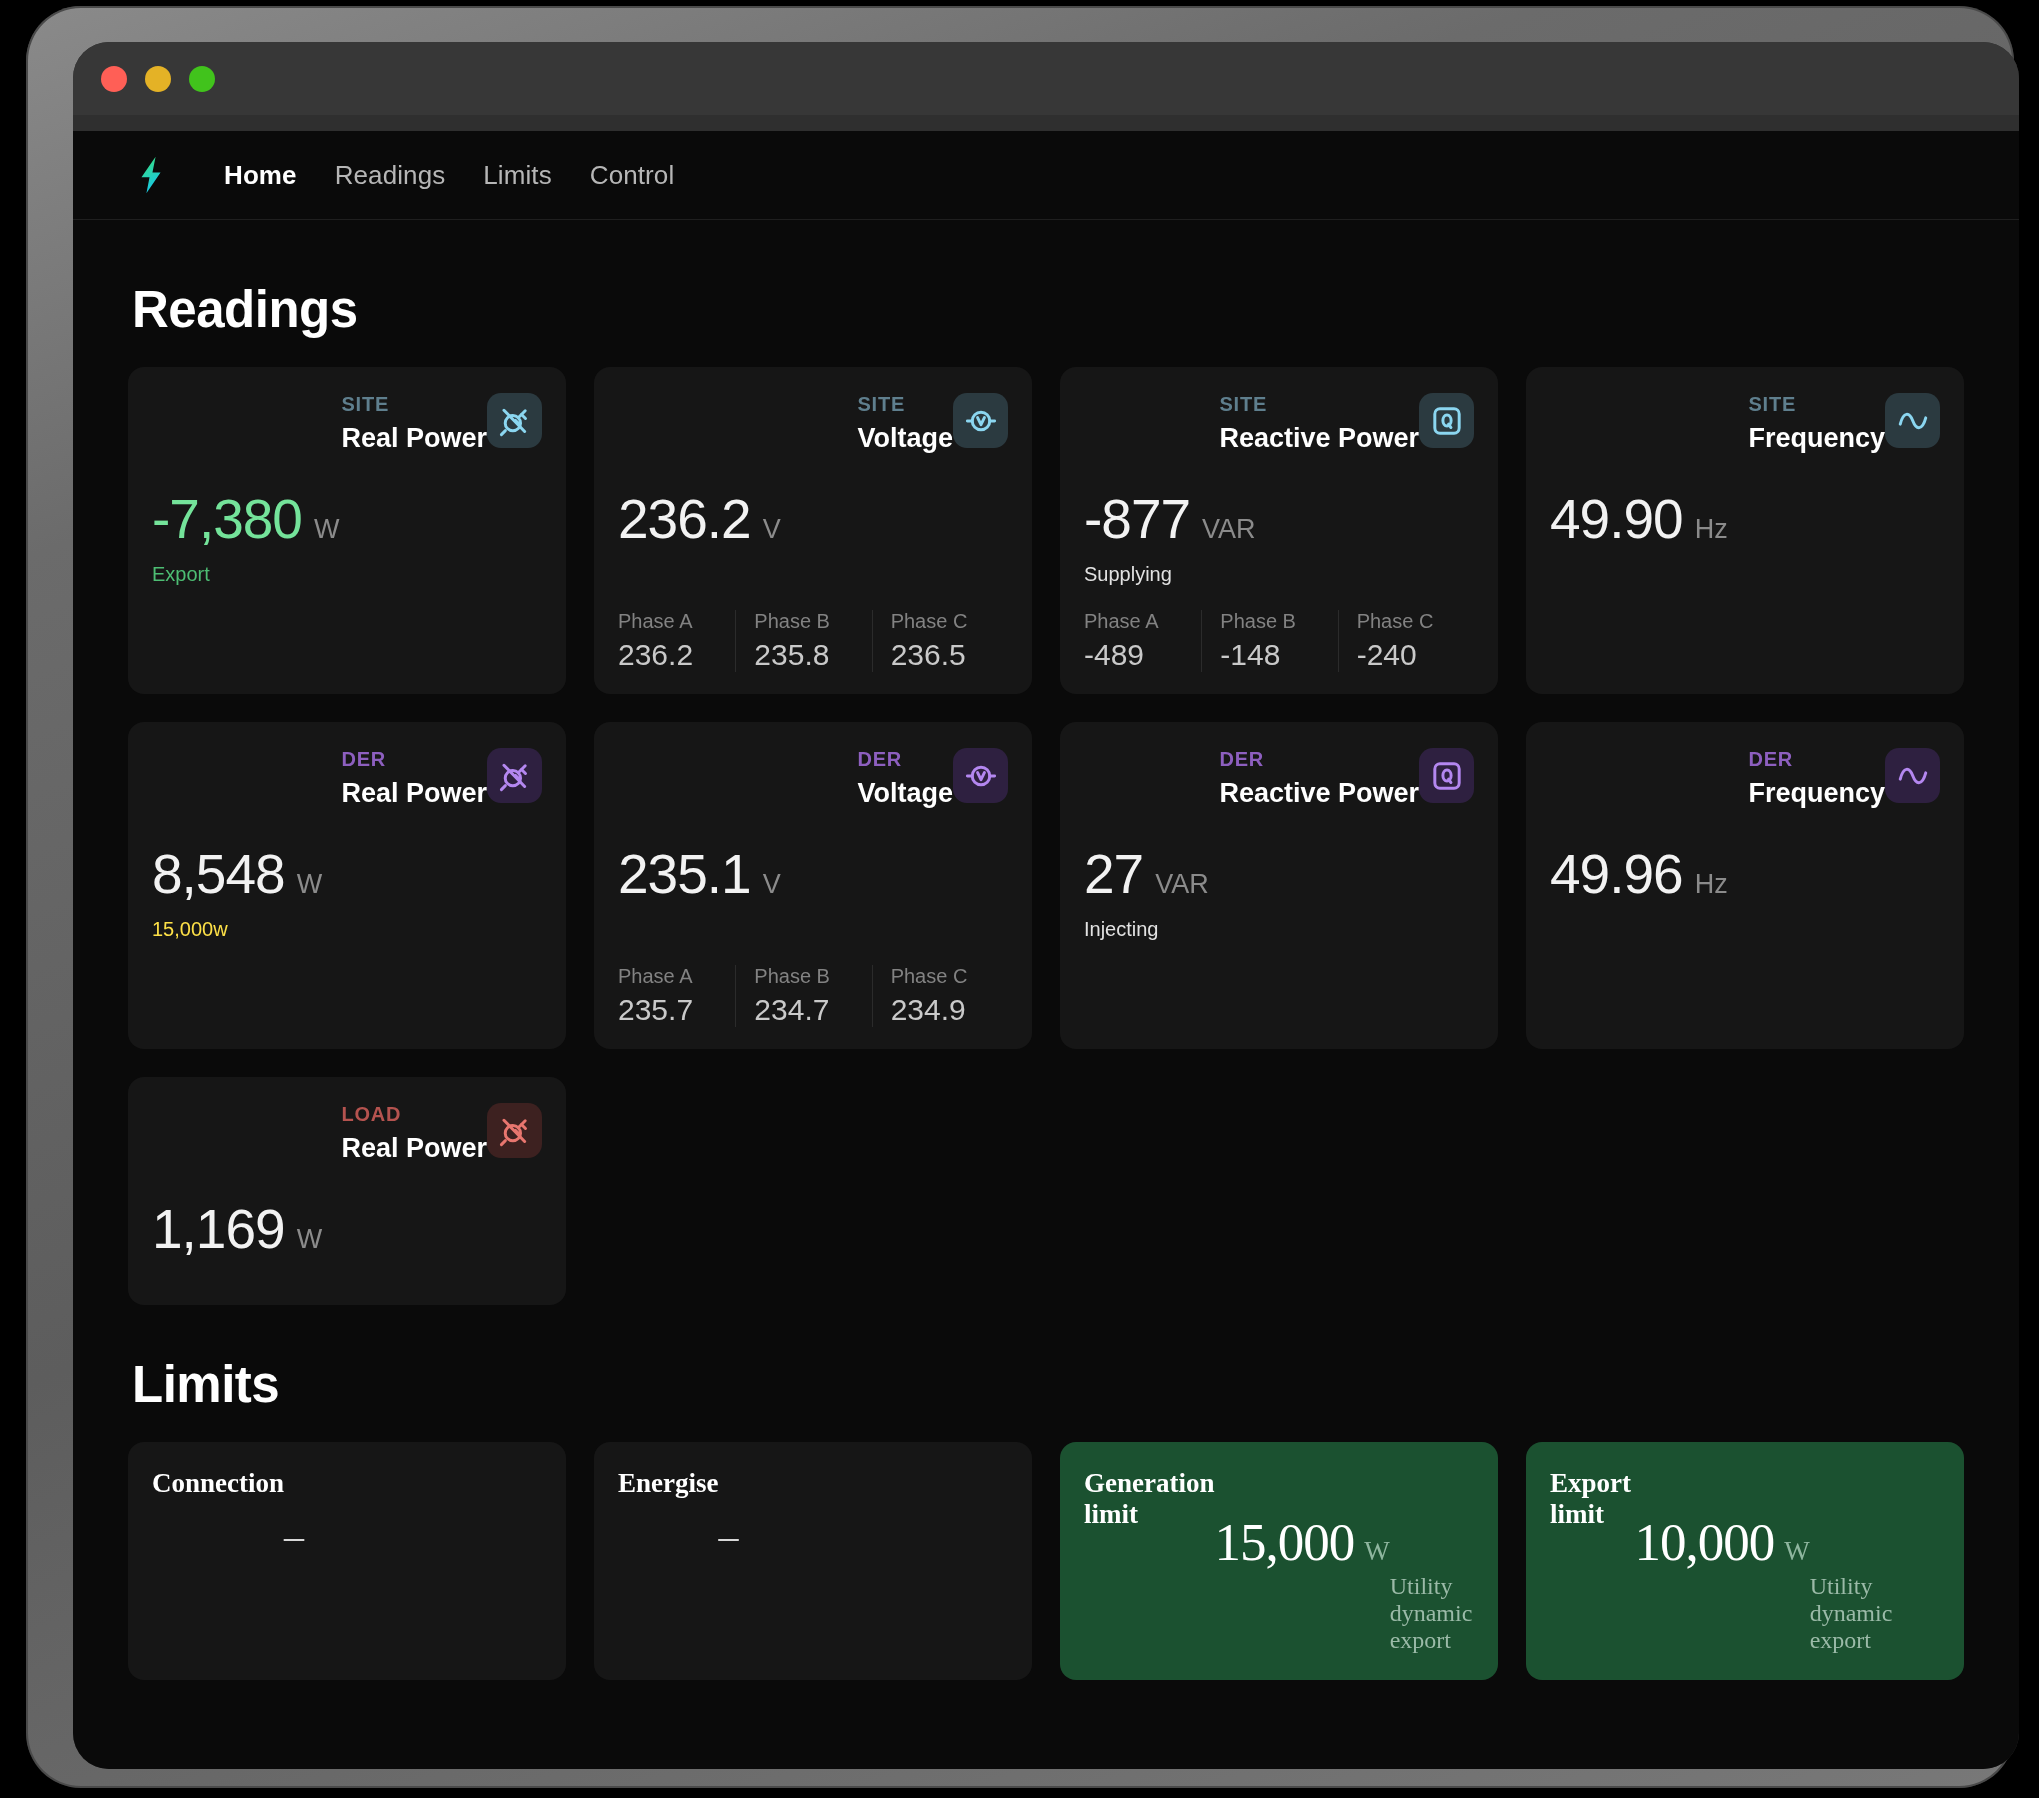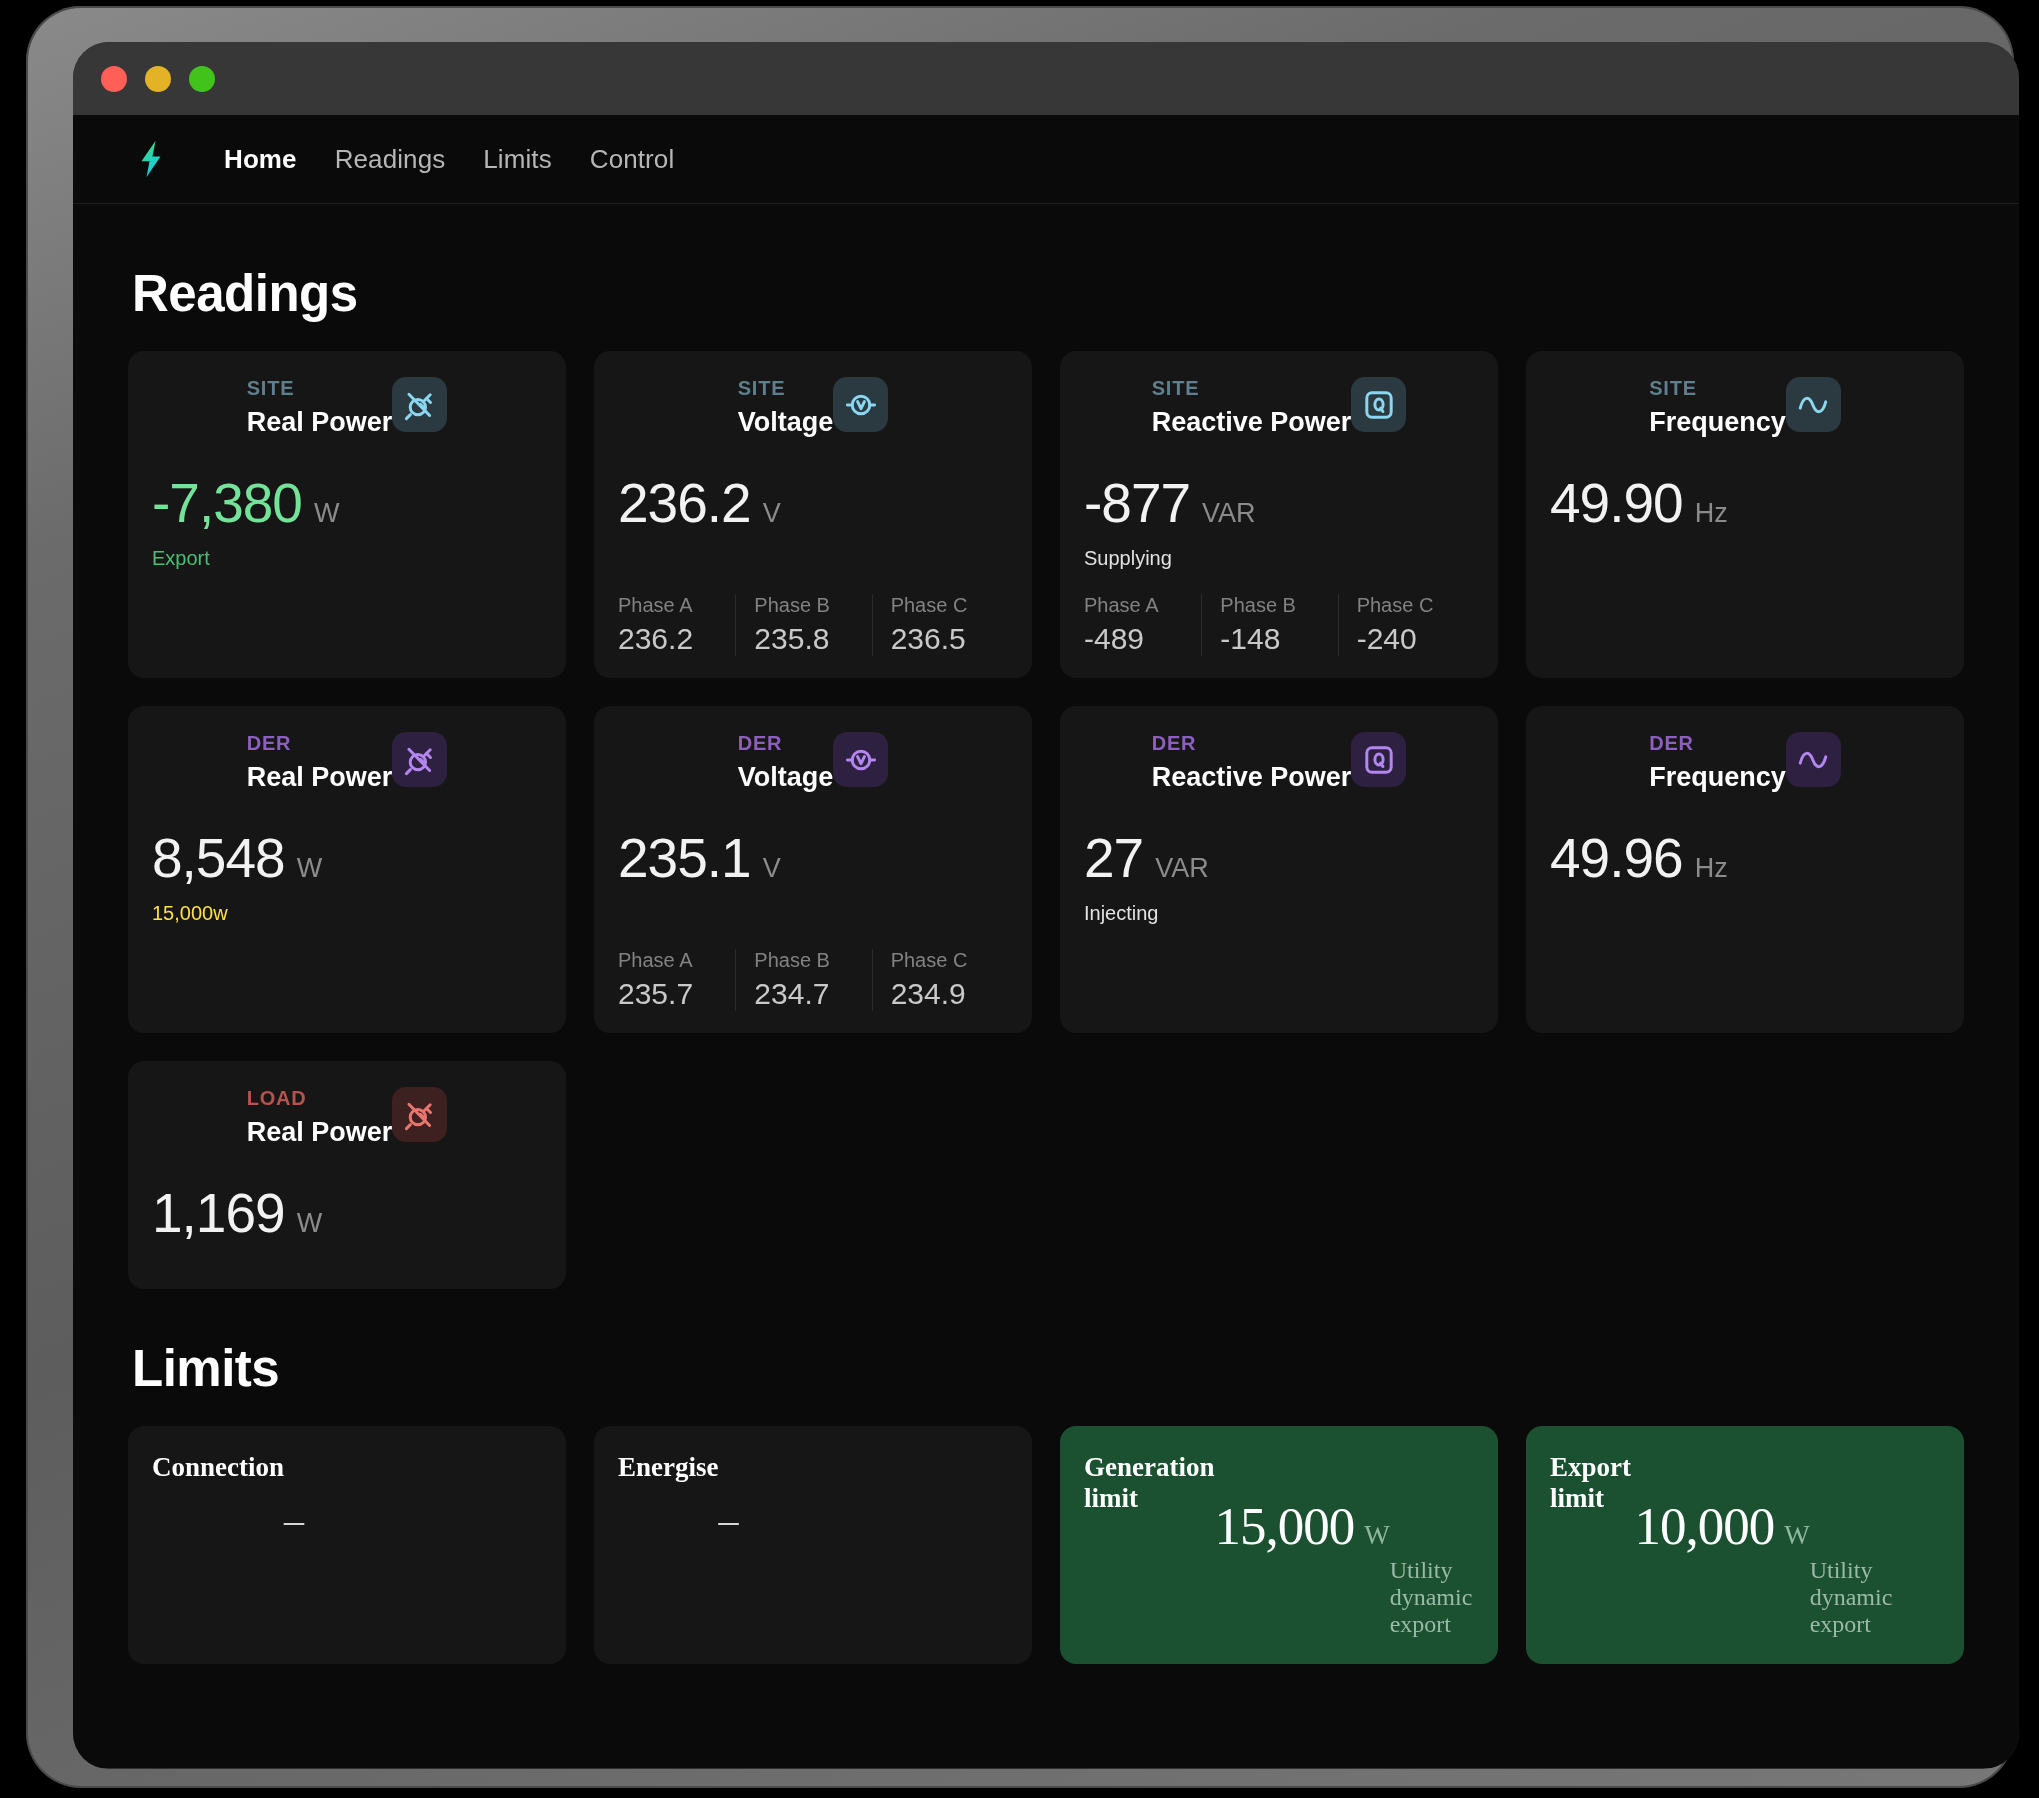--- a/index.html
+++ b/index.html
@@ -39,21 +39,21 @@
     padding-left:28px;
     gap:18px;
   }
   .dot { width:26px; height:26px; border-radius:50%; }
   .dot.red    { background:#ff5f56; }
   .dot.yellow { background:#e4b226; }
   .dot.green  { background:#41c31c; }
 
   
   .app {
-    position:absolute; left:0; top:73px;
+    position:absolute; left:0; top:89px;
     width:1946px; height:1653px;
     background:#0a0a0a;
     overflow:hidden;
   }
 
   
   .nav {
     height:89px;
     display:flex; align-items:center;
     padding:0 55px;
@@ -94,21 +94,21 @@
   .card {
     background:#161616;
     border-radius:16px;
     padding:26px 24px 22px 24px;
     min-height:327px;
     position:relative;
     display:flex; flex-direction:column;
   }
   .card.short { min-height:228px; }
   .card-head {
-    display:flex; justify-content:center; align-items:flex-start;
+    display:flex; justify-content:flex-end; align-items:flex-start;
   }
   .kicker {
     font-size:20px; font-weight:bold; letter-spacing:0.8px;
     text-transform:uppercase;
   }
   .kicker.site { color:#5f7f8e; }
   .kicker.der  { color:#8d5fbf; }
   .kicker.load { color:#b5534f; }
   .card-title {
     font-size:27px; font-weight:bold; color:#ffffff;

